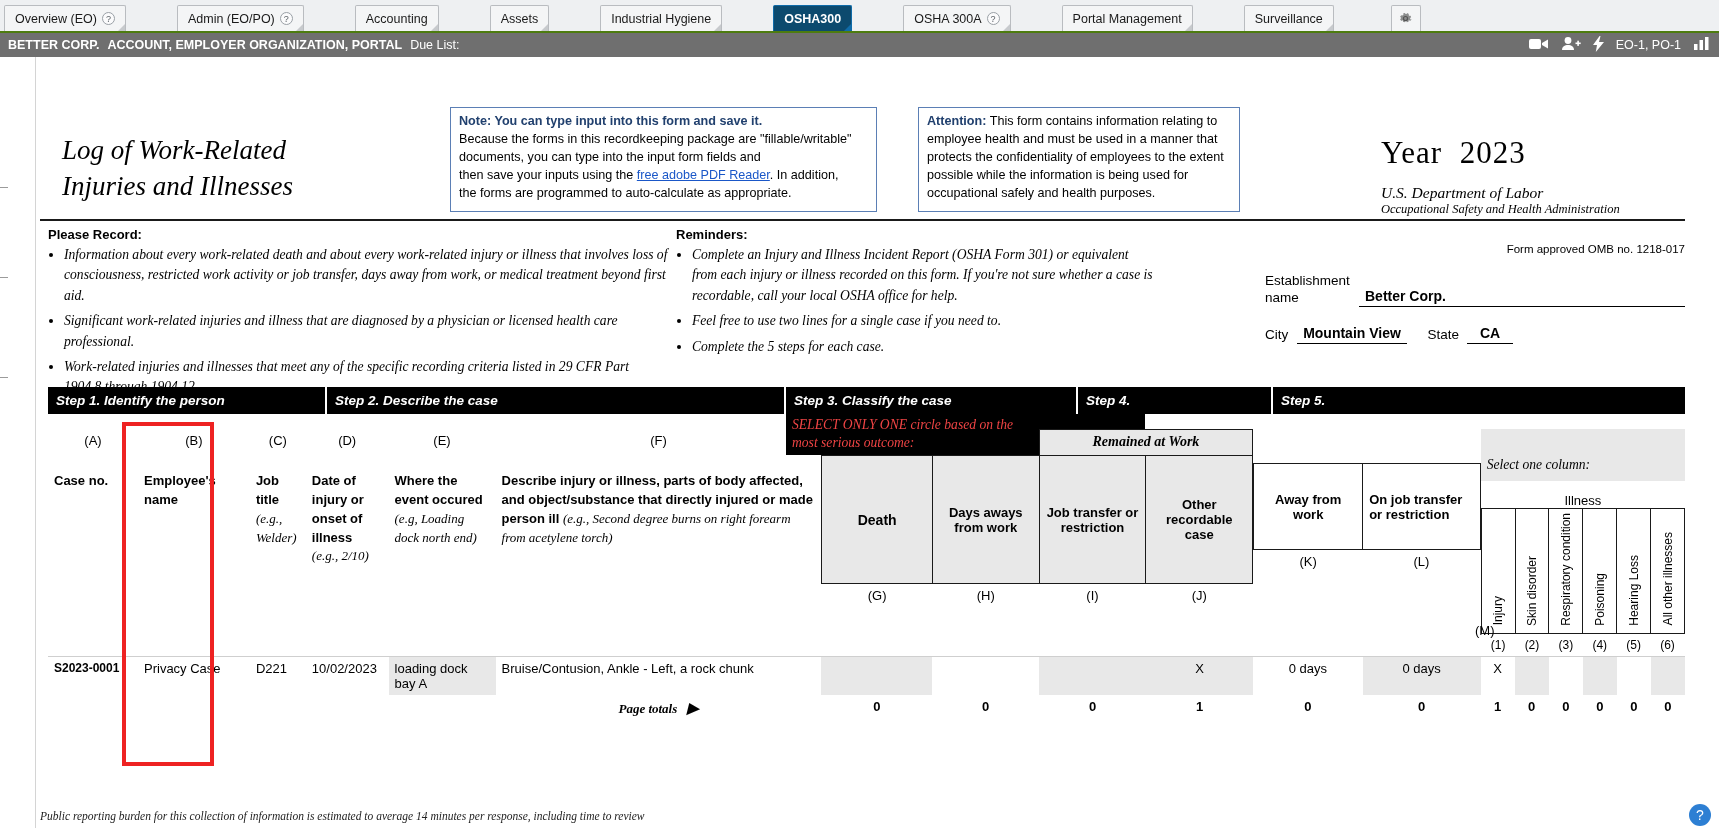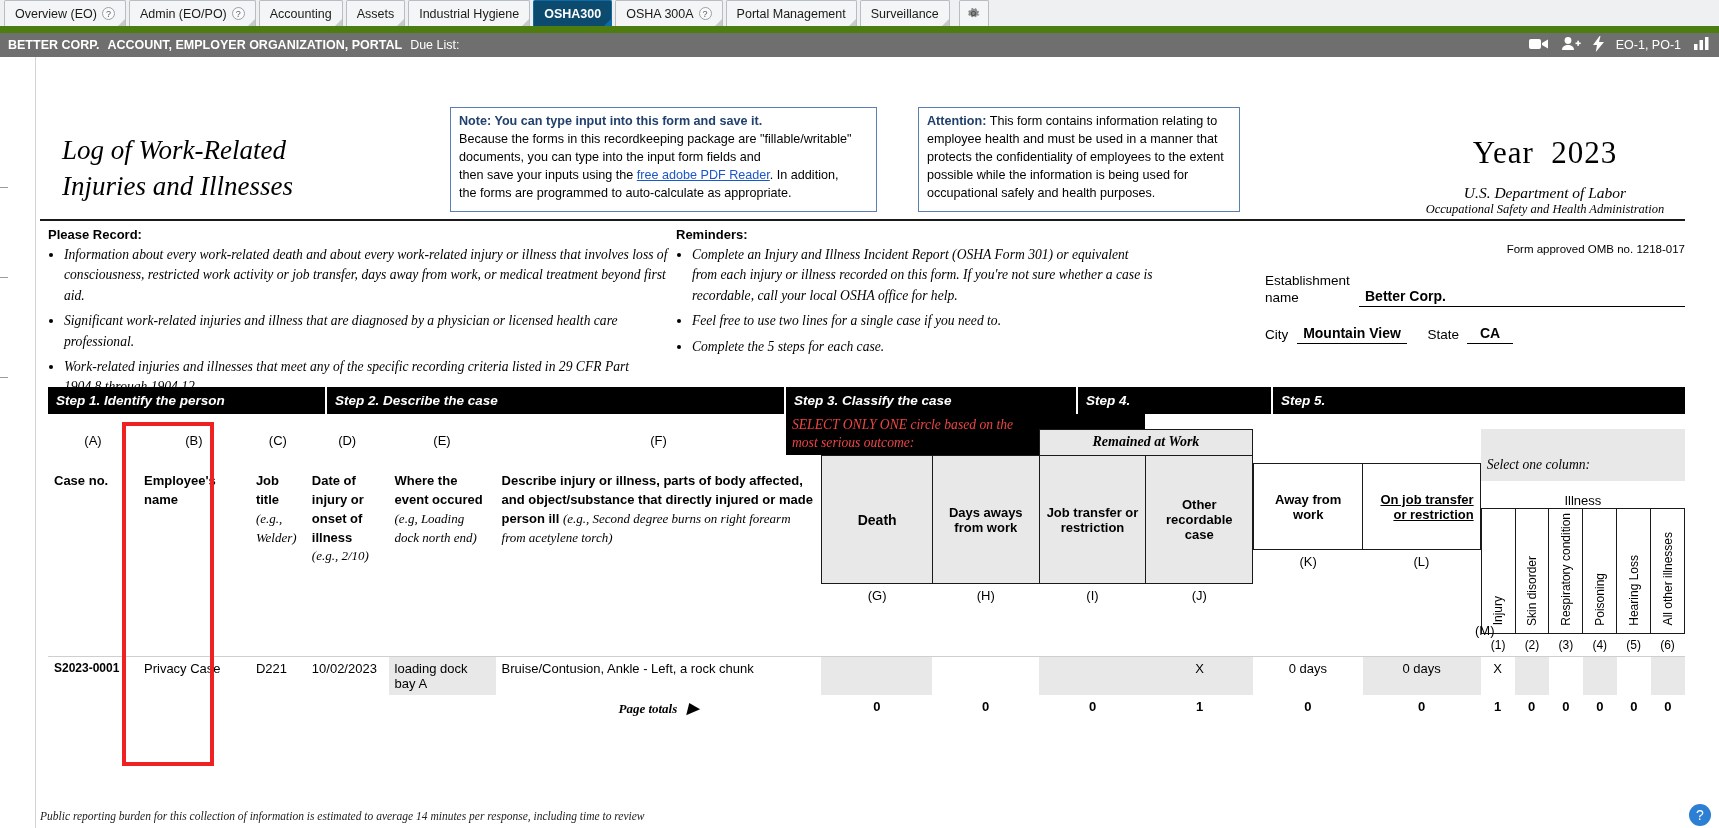--- a/index.html
+++ b/index.html
@@ -5,22 +5,22 @@
   * { box-sizing: border-box; }
   html, body { margin:0; padding:0; }
   body {
     width:1719px; height:828px; overflow:hidden;
     font-family:"Liberation Sans", sans-serif;
     background:#ffffff; font-size:13px; color:#000;
   }
 
   
   .tabbar {
-    height:33px; background:#eef0f2; border-bottom:7px solid #4d7c0f;
-    display:flex; align-items:flex-end; padding-left:4px; position:relative;
+    height:33px; background:#eef0f2; border-bottom:2px solid #4d7c0f;
+    display:flex; align-items:flex-end; padding-left:4px; position:relative;gap:48px;
   }
   .tab {
     height:26px; display:flex; align-items:center; gap:5px;
     padding:0 10px 0 10px; margin-right:3px;
     background:#f4f5f6; border:1px solid #b9bcc0; border-bottom:none;
     border-radius:2px 2px 0 0; font-size:12.5px; color:#1a1a1a;
     position:relative; white-space:nowrap;
   }
   .tab .corner {
     position:absolute; right:0; bottom:0; width:0; height:0;
@@ -61,21 +61,21 @@
   }
 
   .notebox {
     position:absolute; border:1px solid #5b7fb5; background:#fff;
     font-size:12.6px; line-height:1.42; padding:5px 8px;
     font-family:"Liberation Sans", sans-serif;
   }
   .notebox .hd { font-weight:bold; color:#21406e; }
   .link { color:#1a57c8; text-decoration:underline; }
 
-  .yearbox { position:absolute; right:24px; top:78px; width:300px; text-align:center; }
+  .yearbox { position:absolute; right:38px; top:78px; width:300px; }
   .yearbox .yr { font-family:"Liberation Serif", serif; font-size:31px; letter-spacing:1px; }
   .yearbox .dol { font-family:"Liberation Serif", serif; font-style:italic; font-size:15.5px; margin-top:13px;}
   .yearbox .osha { font-family:"Liberation Serif", serif; font-style:italic; font-size:12.5px; }
 
   .rule { position:absolute; left:40px; right:34px; background:#1a1a1a; height:1.5px; }
 
   .col-lbl { font-weight:bold; font-size:13px; }
   .bullets { margin:3px 0 0 16px; padding:0; }
   .bullets li { font-family:"Liberation Serif", serif; font-style:italic; font-size:13.6px; line-height:1.5; margin-bottom:5px; }
 
@@ -364,21 +364,21 @@
         </td>
         <td colspan="2" rowspan="3" style="padding:0; vertical-align:top">
           <table style="width:100%; border-collapse:collapse; table-layout:fixed; margin-top:34px;">
             <colgroup>
                   <col style="width:90px">
                   <col style="width:97px">
                 </colgroup>
             <tbody>
                   <tr>
               <td class="bdr" style="height:86px; text-align:center; vertical-align:middle; font-weight:bold; font-size:13px;">Away from work</td>
-              <td class="bdr" style="text-align:right; vertical-align:middle; font-weight:bold; font-size:13px;text-decoration:underline;">On job transfer or restriction</td>
+              <td class="bdr" style="text-align:left; vertical-align:middle; font-weight:bold; font-size:13px;">On job transfer or restriction</td>
             </tr>
             <tr>
               <td style="text-align:center; height:28px">(K)</td>
               <td style="text-align:center">(L)</td>
             </tr>
           </tbody>
               </table>
         </td>
         <td colspan="6" rowspan="3" style="padding:0; vertical-align:top">
           <div style="background:#e8e8e8; height:52px; font-family:'Liberation Serif',serif; font-style:italic; font-size:13.6px; padding:28px 0 0 6px;">Select one column:</div>

